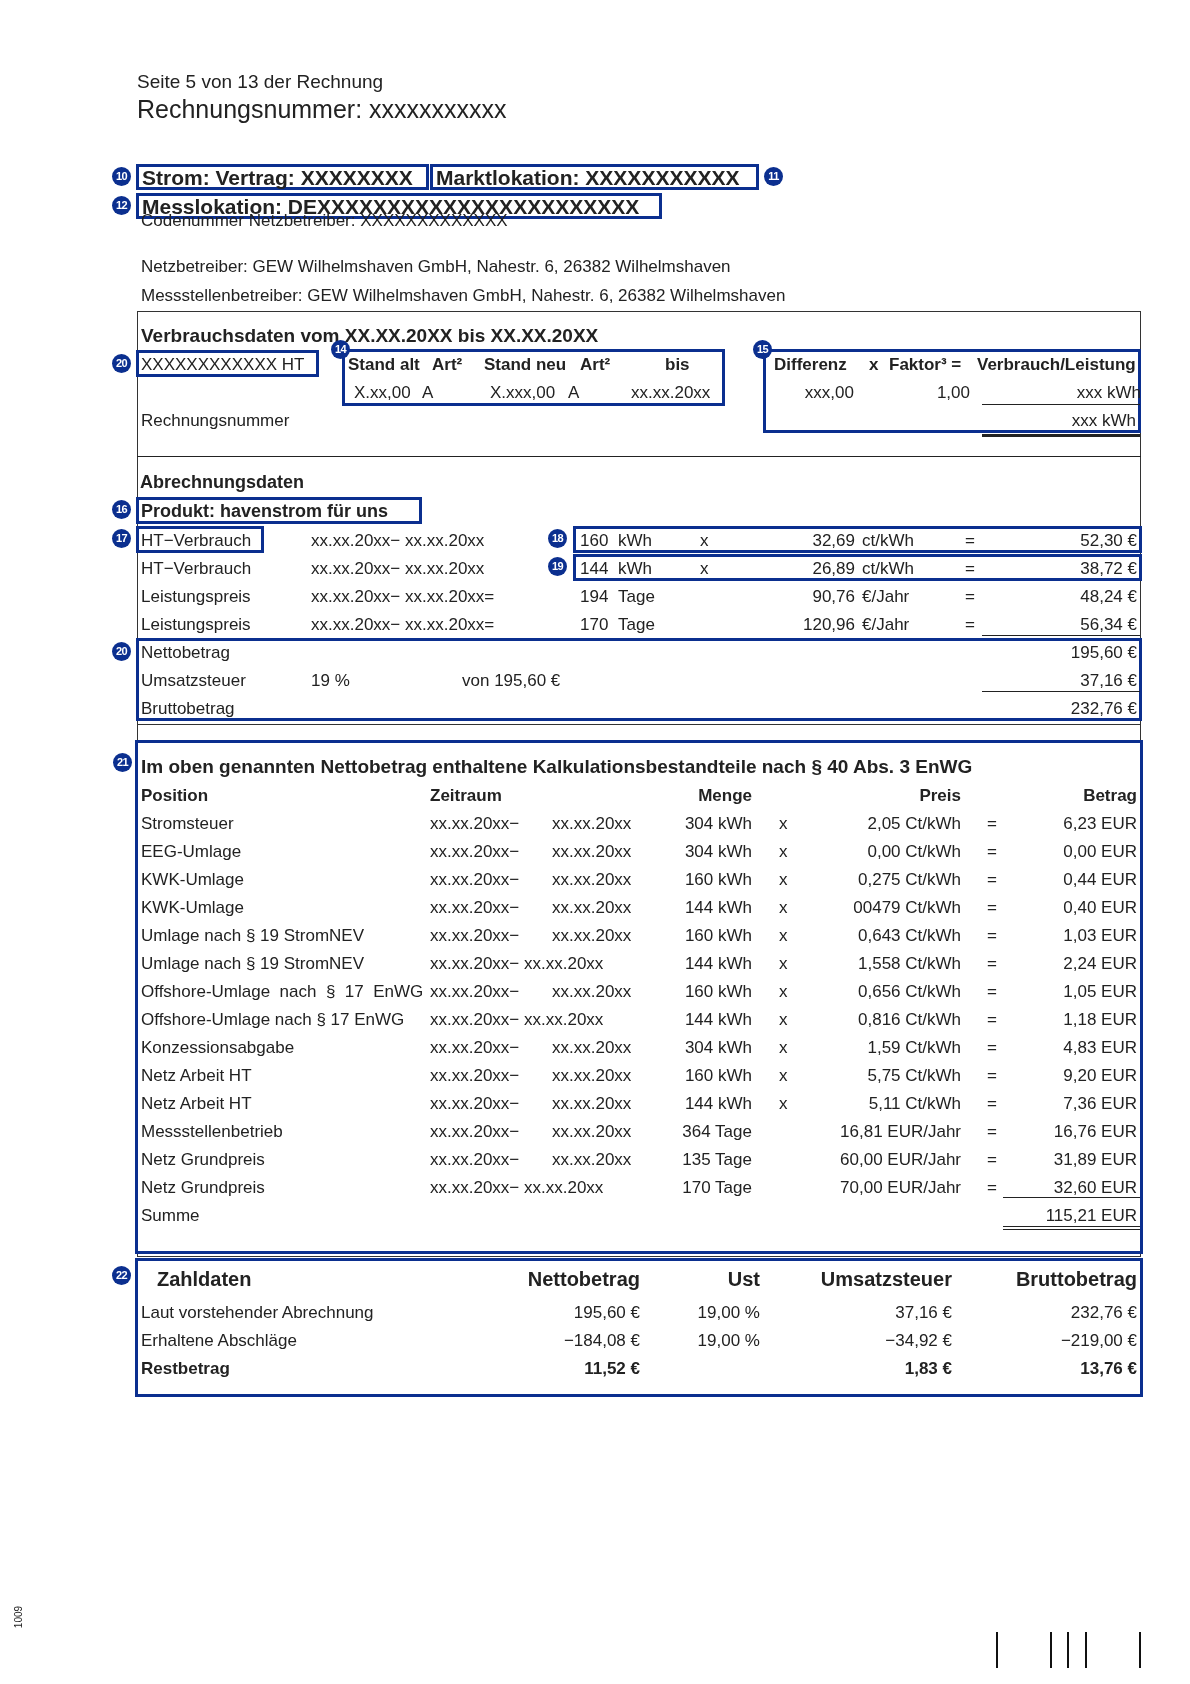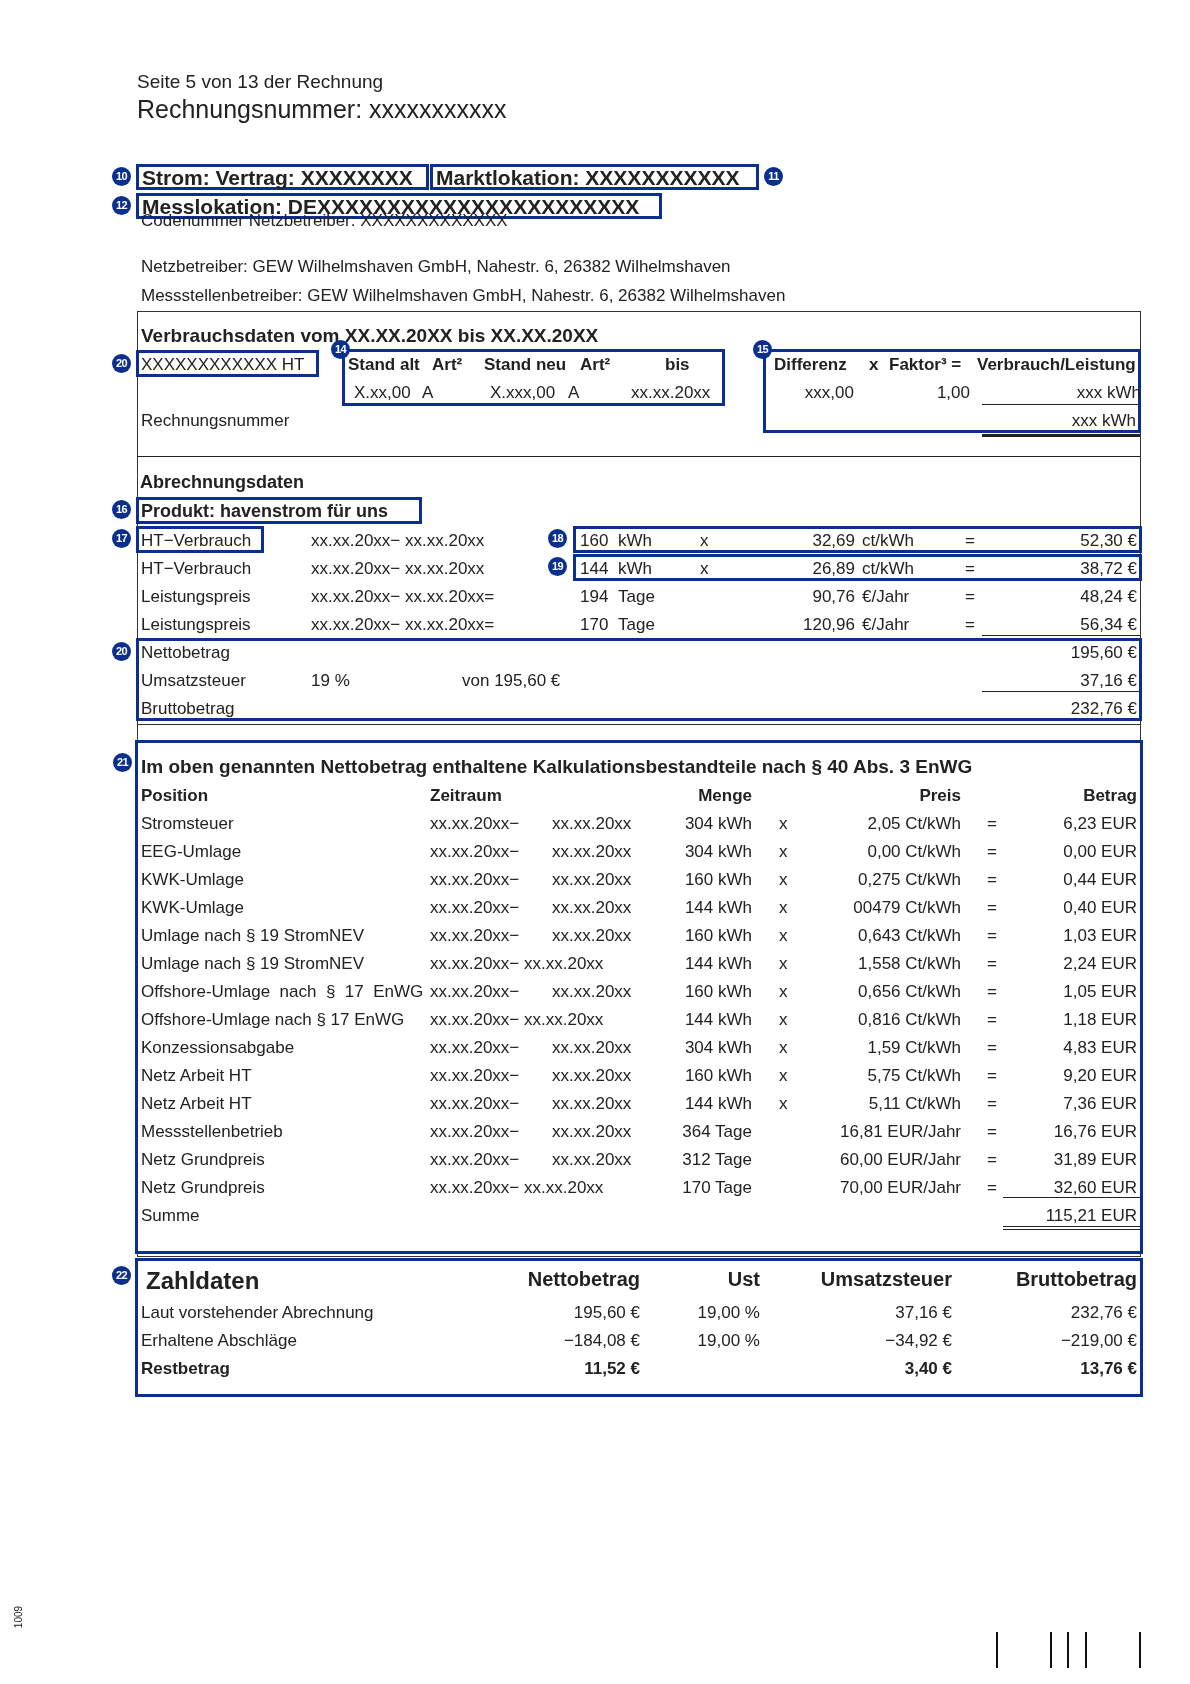--- a/index.html
+++ b/index.html
@@ -273,21 +273,21 @@
       <div class="abs r" style="left:650px;top:1123px;width:102px;">364 Tage</div>
       <div class="abs" style="left:779px;top:1123px;"></div>
       <div class="abs r" style="left:800px;top:1123px;width:161px;">16,81 EUR/Jahr</div>
       <div class="abs" style="left:987px;top:1123px;">=</div>
       <div class="abs r" style="left:1000px;top:1123px;width:137px;">16,76 EUR</div>
     </div>
     <div>
       <div class="abs" style="left: 141px; top: 1151px; white-space: pre;">Netz Grundpreis</div>
       <div class="abs" style="left:430px;top:1151px;">xx.xx.20xx−</div>
       <div class="abs" style="left:552px;top:1151px;">xx.xx.20xx</div>
-      <div class="abs r" style="left:650px;top:1151px;width:102px;">312 Tage</div>
+      <div class="abs r" style="left:650px;top:1151px;width:102px;">135 Tage</div>
       <div class="abs" style="left:779px;top:1151px;"></div>
       <div class="abs r" style="left:800px;top:1151px;width:161px;">60,00 EUR/Jahr</div>
       <div class="abs" style="left:987px;top:1151px;">=</div>
       <div class="abs r" style="left:1000px;top:1151px;width:137px;">31,89 EUR</div>
     </div>
     <div>
       <div class="abs" style="left: 141px; top: 1179px; white-space: pre;">Netz Grundpreis</div>
       <div class="abs" style="left:430px;top:1179px;">xx.xx.20xx− xx.xx.20xx</div>
       <div class="abs" style="left:552px;top:1179px;"></div>
       <div class="abs r" style="left:650px;top:1179px;width:102px;">170 Tage</div>
@@ -299,21 +299,21 @@
   </div>
 
 <div class="line" style="left:1003px;top:1197px;width:137px;height:1px;"></div>
 <div class="abs" style="left:141px;top:1207px;">Summe</div>
 <div class="abs r" style="left:1000px;top:1207px;width:137px;">115,21 EUR</div>
 <div class="line" style="left:1003px;top:1226px;width:137px;height:1px;"></div>
 <div class="line" style="left:1003px;top:1229px;width:137px;height:1px;"></div>
 
 <div class="badge" style="left:112px;top:1266px;">22</div>
 <div class="box" style="left:135px;top:1258px;width:1008px;height:139px;"></div>
-<div class="abs b" style="left:146px;top:1269px;font-size:24px;">Zahldaten</div>
+<div class="abs b" style="left:157px;top:1269px;font-size:20px;">Zahldaten</div>
 <div class="abs b r" style="left:470px;top:1269px;width:170px;font-size:20px;">Nettobetrag</div>
 <div class="abs b r" style="left:680px;top:1269px;width:80px;font-size:20px;">Ust</div>
 <div class="abs b r" style="left:780px;top:1269px;width:172px;font-size:20px;">Umsatzsteuer</div>
 <div class="abs b r" style="left:970px;top:1269px;width:167px;font-size:20px;">Bruttobetrag</div>
 
 <div>
   <div class="abs" style="left:141px;top:1304px;">Laut vorstehender Abrechnung</div>
   <div class="abs r" style="left:470px;top:1304px;width:170px;">195,60 €</div>
   <div class="abs r" style="left:680px;top:1304px;width:80px;">19,00 %</div>
   <div class="abs r" style="left:780px;top:1304px;width:172px;">37,16 €</div>
@@ -323,21 +323,21 @@
   <div class="abs" style="left:141px;top:1332px;">Erhaltene Abschläge</div>
   <div class="abs r" style="left:470px;top:1332px;width:170px;">−184,08 €</div>
   <div class="abs r" style="left:680px;top:1332px;width:80px;">19,00 %</div>
   <div class="abs r" style="left:780px;top:1332px;width:172px;">−34,92 €</div>
   <div class="abs r" style="left:970px;top:1332px;width:167px;">−219,00 €</div>
 </div>
 <div class="b">
   <div class="abs b" style="left:141px;top:1360px;">Restbetrag</div>
   <div class="abs b r" style="left:470px;top:1360px;width:170px;">11,52 €</div>
   <div class="abs b r" style="left:680px;top:1360px;width:80px;"></div>
-  <div class="abs b r" style="left:780px;top:1360px;width:172px;">3,40 €</div>
+  <div class="abs b r" style="left:780px;top:1360px;width:172px;">1,83 €</div>
   <div class="abs b r" style="left:970px;top:1360px;width:167px;">13,76 €</div>
 </div>
 
 <div class="abs" style="left:8px;top:1612px;font-size:10px;transform:rotate(-90deg);transform-origin:center;">1009</div>
 <div>
   <div class="bar" style="left:996px;top:1632px;height:36px;"></div>
   <div class="bar" style="left:1050px;top:1632px;height:36px;"></div>
   <div class="bar" style="left:1067px;top:1632px;height:36px;"></div>
   <div class="bar" style="left:1085px;top:1632px;height:36px;"></div>
   <div class="bar" style="left:1139px;top:1632px;height:36px;"></div>

